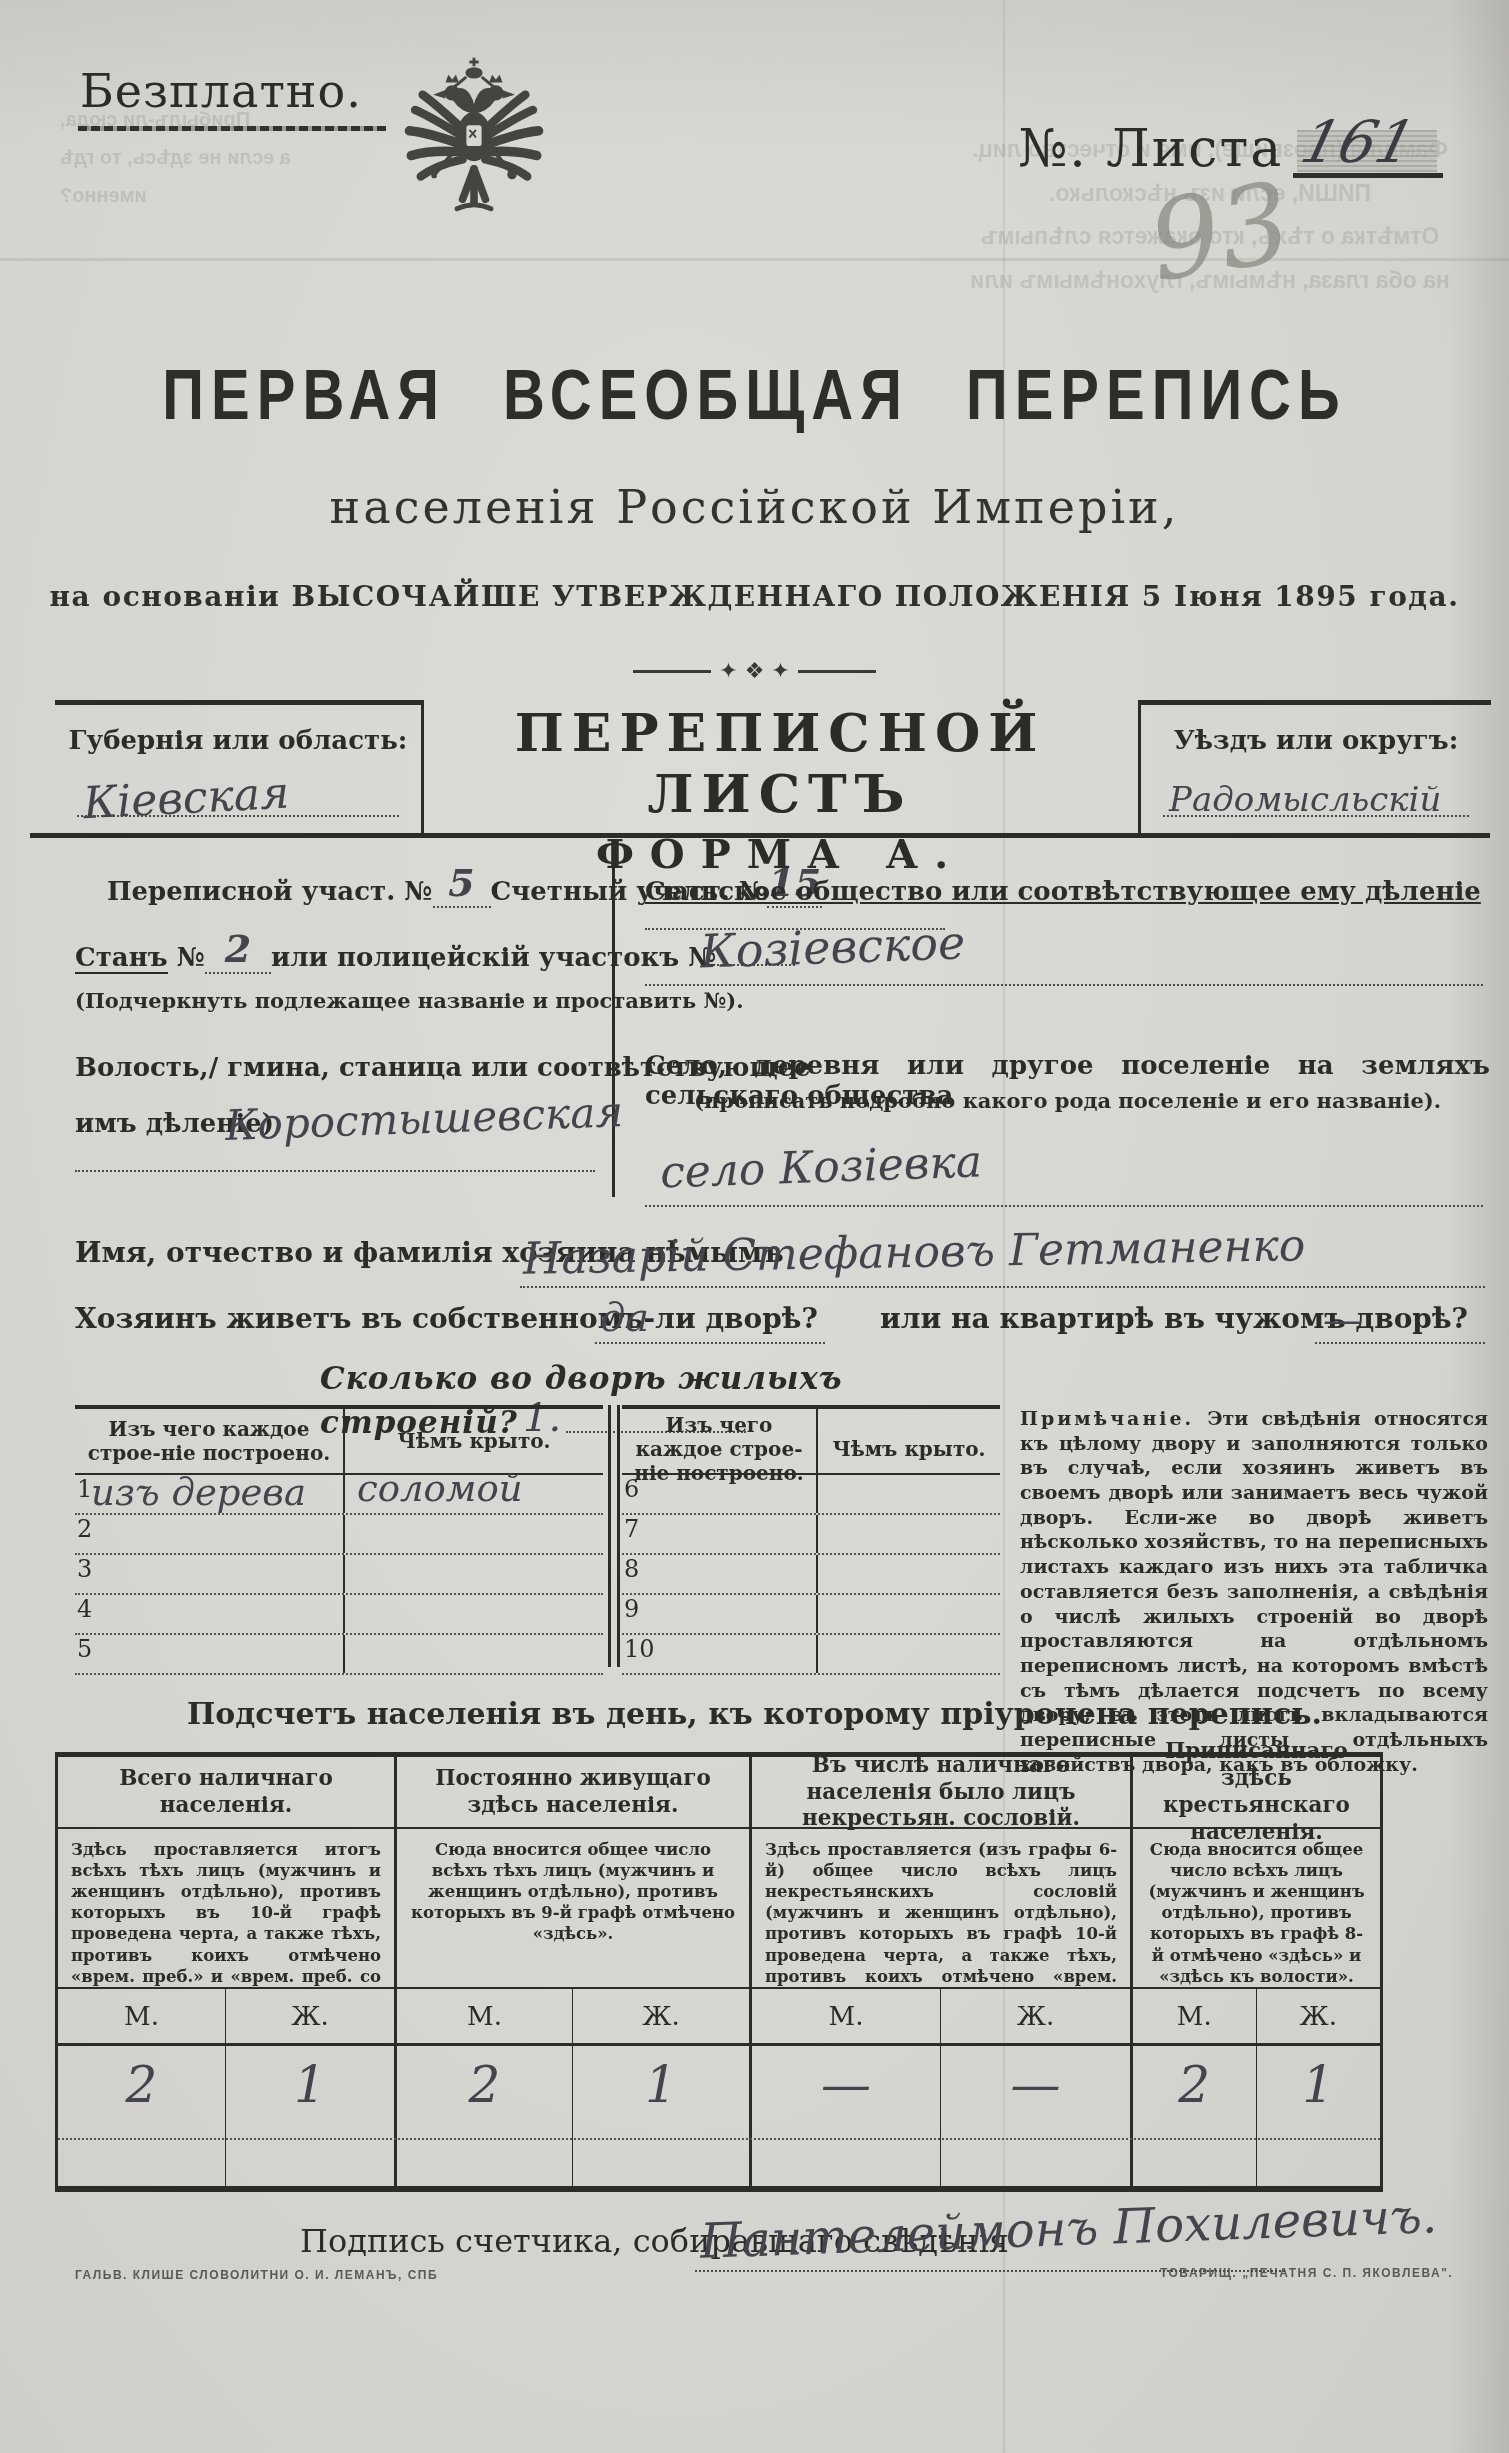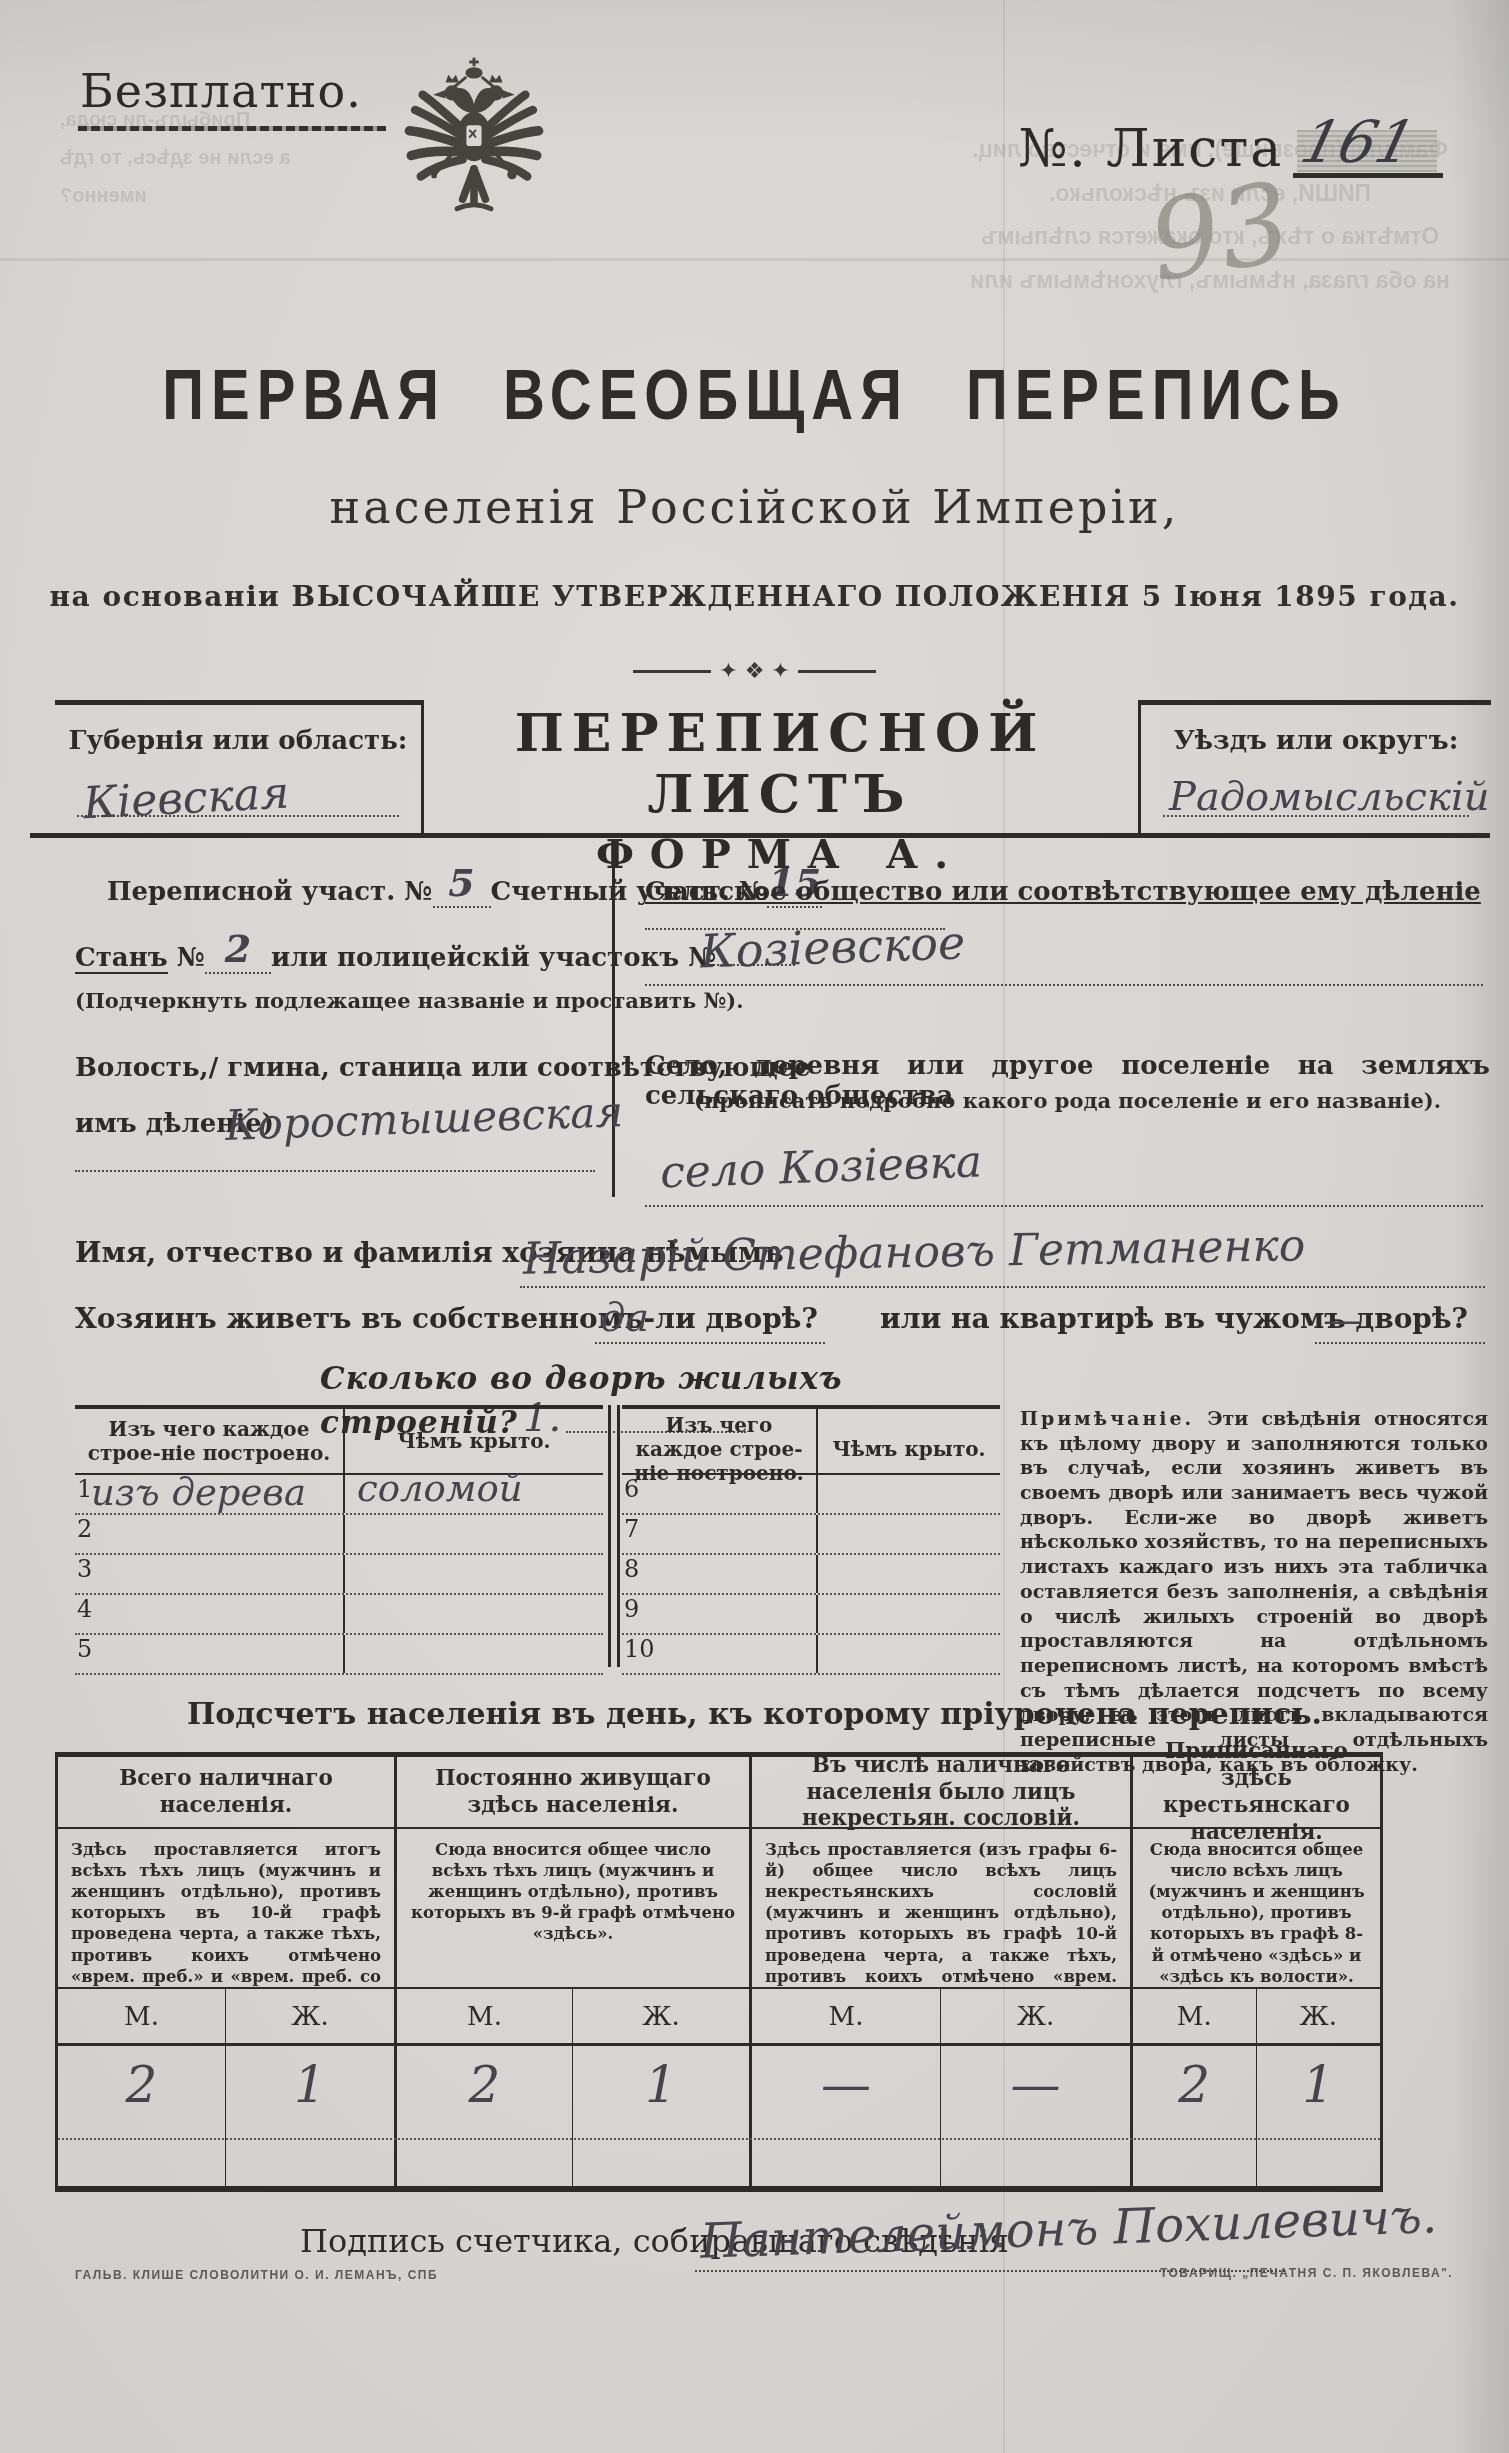--- a/index.html
+++ b/index.html
@@ -187,21 +187,21 @@
       <span class="hw" style="transform:rotate(-3deg);">Кіевская</span>
     </div>
   </div>
   <div class="abs hdr-center">
     <div class="l1">ПЕРЕПИСНОЙ ЛИСТЪ</div>
     <div class="l2">ФОРМА А.</div>
   </div>
   <div class="abs hdrbox hdr-right">
     <div class="hdr-label">Уѣздъ или округъ:</div>
     <div class="hdr-hw">
-      <span class="hw" style="font-size:40px;bottom:-4px;">Радомысльскій</span>
+      <span class="hw" style="font-size:34px;bottom:-4px;">Радомысльскій</span>
     </div>
   </div>
   <div class="abs hdr-bottomrule"></div>
 
   <div class="abs fields-divider"></div>
 
   <div class="abs fline" style="left:75px;top:876px;margin-left:32px;">
     <span>Переписной участ. №</span><span class="dotseg" style="width:58px;"><span class="hw hwv">5</span></span><span>Счетный участ. №</span><span class="dotseg" style="width:55px;"><span class="hw hwv">15</span></span>
   </div>
 

